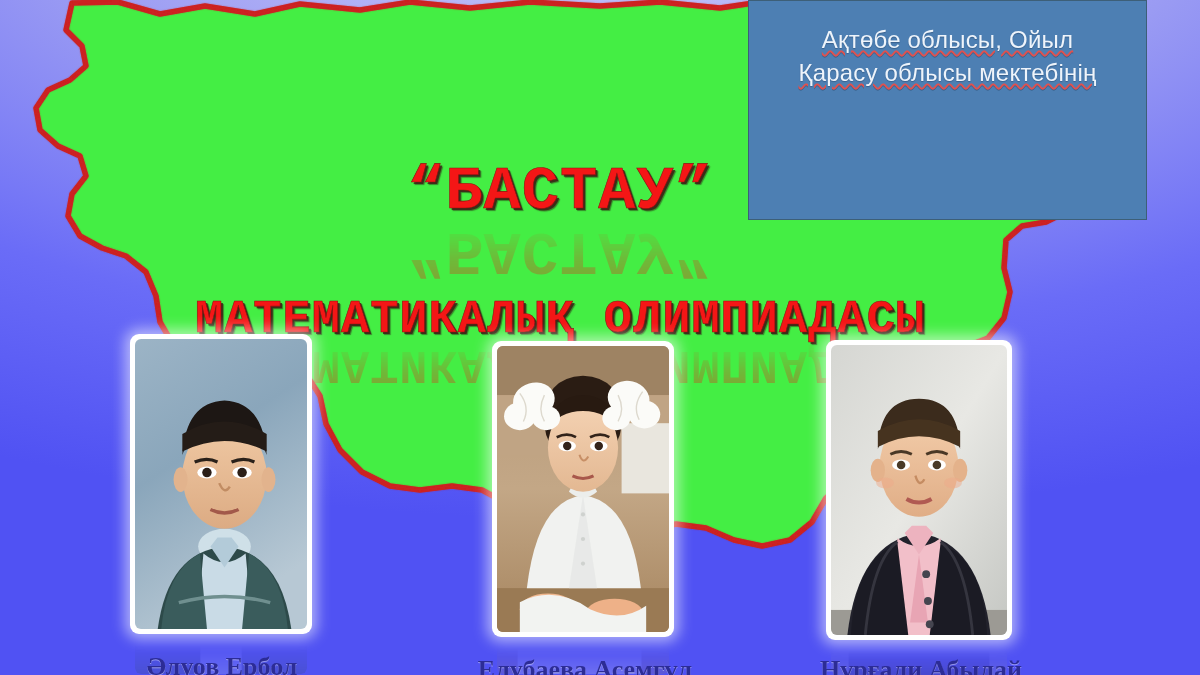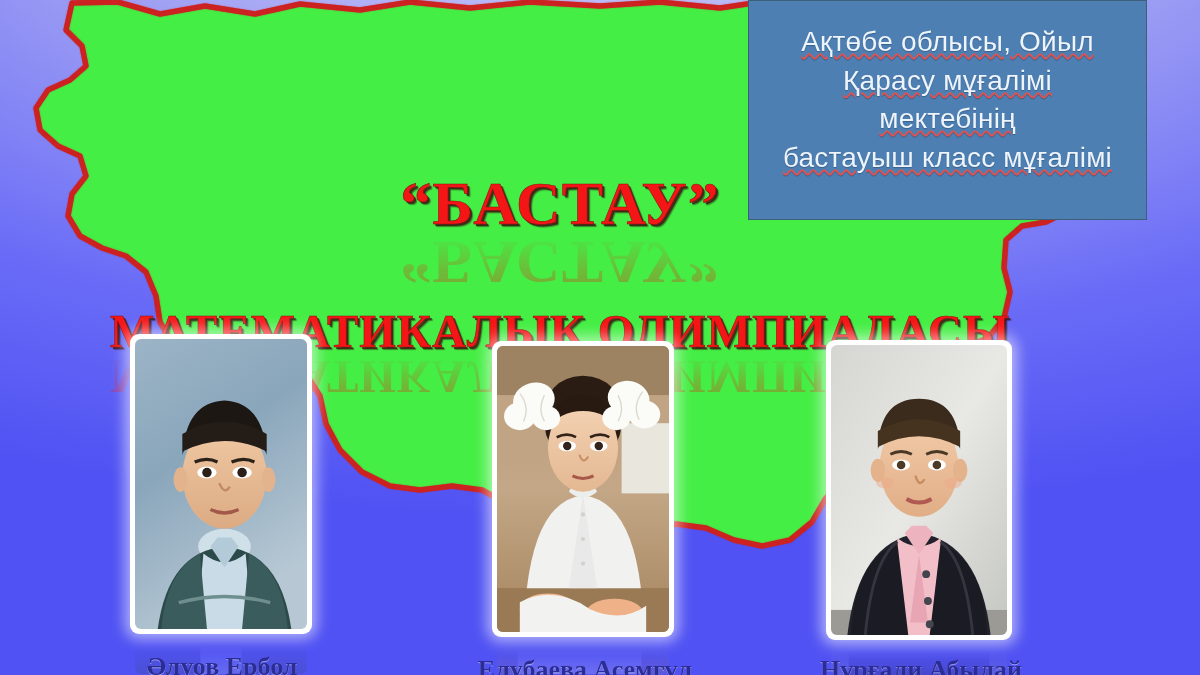--- a/index.html
+++ b/index.html
@@ -15,23 +15,23 @@
 
   
   .map-wrap{
     position:absolute; left:0; top:0; width:1200px; height:675px;
     pointer-events:none;
   }
   .map-wrap svg{display:block;width:1200px;height:675px;}
 
   
   .title-block{
-    position:absolute; left:0; top:172px; width:1120px;
+    position:absolute; left:0; top:160px; width:1120px;
     text-align:center;
-    font-family:Liberation Serif, serif;
+    font-family:Liberation Mono, monospace;
     pointer-events:none;
   }
   .ttl{
     position:relative;
     display:block;
     font-weight:bold;
     color:#f41616;
     letter-spacing:1px;
     line-height:1.02;
     text-shadow:
@@ -72,21 +72,21 @@
     display:flex; flex-direction:column;
     align-items:center; justify-content:flex-start;
     padding-top:22px;
   }
   .infobox p{
     margin:0;
     width:352px;
     text-align:center;
     color:#eef4fb;
     font-family:"Liberation Sans",sans-serif;
-    font-size:28px;
+    font-size:24px;
     line-height:1.38;
     letter-spacing:.2px;
     text-shadow:0 1px 1px rgba(20,40,70,.35);
   }
   .squig{
     text-decoration:underline;
     text-decoration-color:#e0514f;
     text-decoration-style:wavy;
     text-decoration-thickness:1.6px;
     text-underline-offset:2px;
@@ -196,22 +196,21 @@
   <div class="title-block">
     <span class="ttl ttl-main">“БАСТАУ”</span>
     <span class="refl ttl-main">“БАСТАУ”</span>
     <div class="gap1"></div>
     <span class="ttl ttl-sub">МАТЕМАТИКАЛЫҚ  ОЛИМПИАДАСЫ</span>
     <span class="refl ttl-sub">МАТЕМАТИКАЛЫҚ  ОЛИМПИАДАСЫ</span>
   </div>
 
   <div class="infobox">
     <p><span class="squig">Ақтөбе облысы, Ойыл</span></p>
-    <p><span class="squig">Қарасу мұғалімі мектебінің</span></p>
-    <p><span class="squig">бастауыш класс мұғалімі</span></p>
+    <p><span class="squig">Қарасу облысы мектебінің</span></p>
   </div>
 
   <div class="photo p1">
     <div class="inner">
       <svg viewBox="0 0 100 165" preserveAspectRatio="xMidYMid slice" width="100%" height="100%">
         <defs>
           <linearGradient id="bg1" x1="0" y1="0" x2="0.4" y2="1">
             <stop offset="0" stop-color="#9cb4c6"></stop>
               <stop offset=".45" stop-color="#8aa6bb"></stop>
             <stop offset="1" stop-color="#b7c8d4"></stop>

